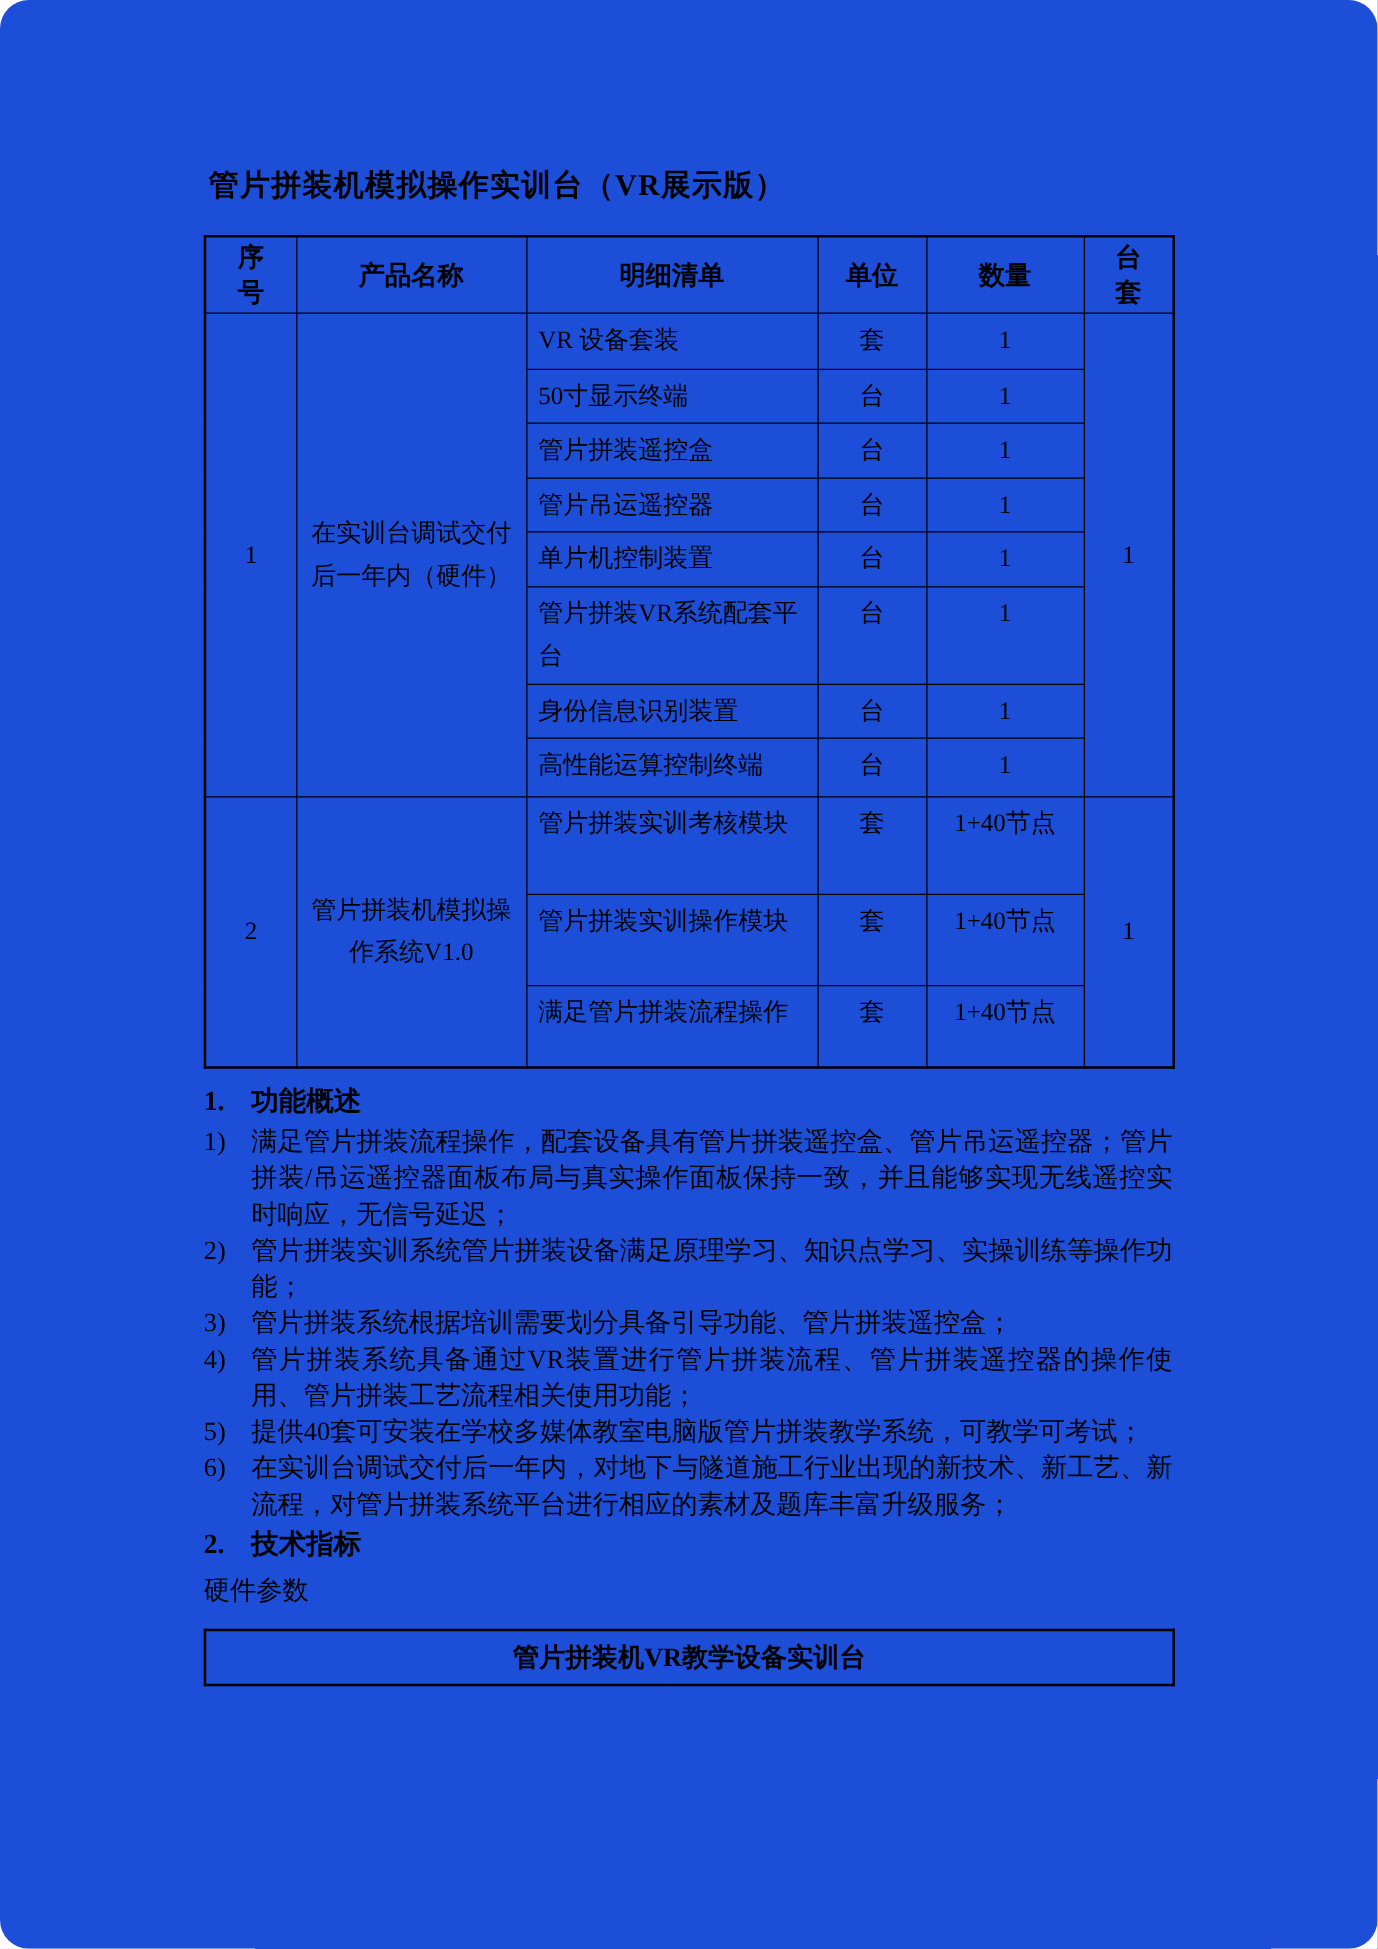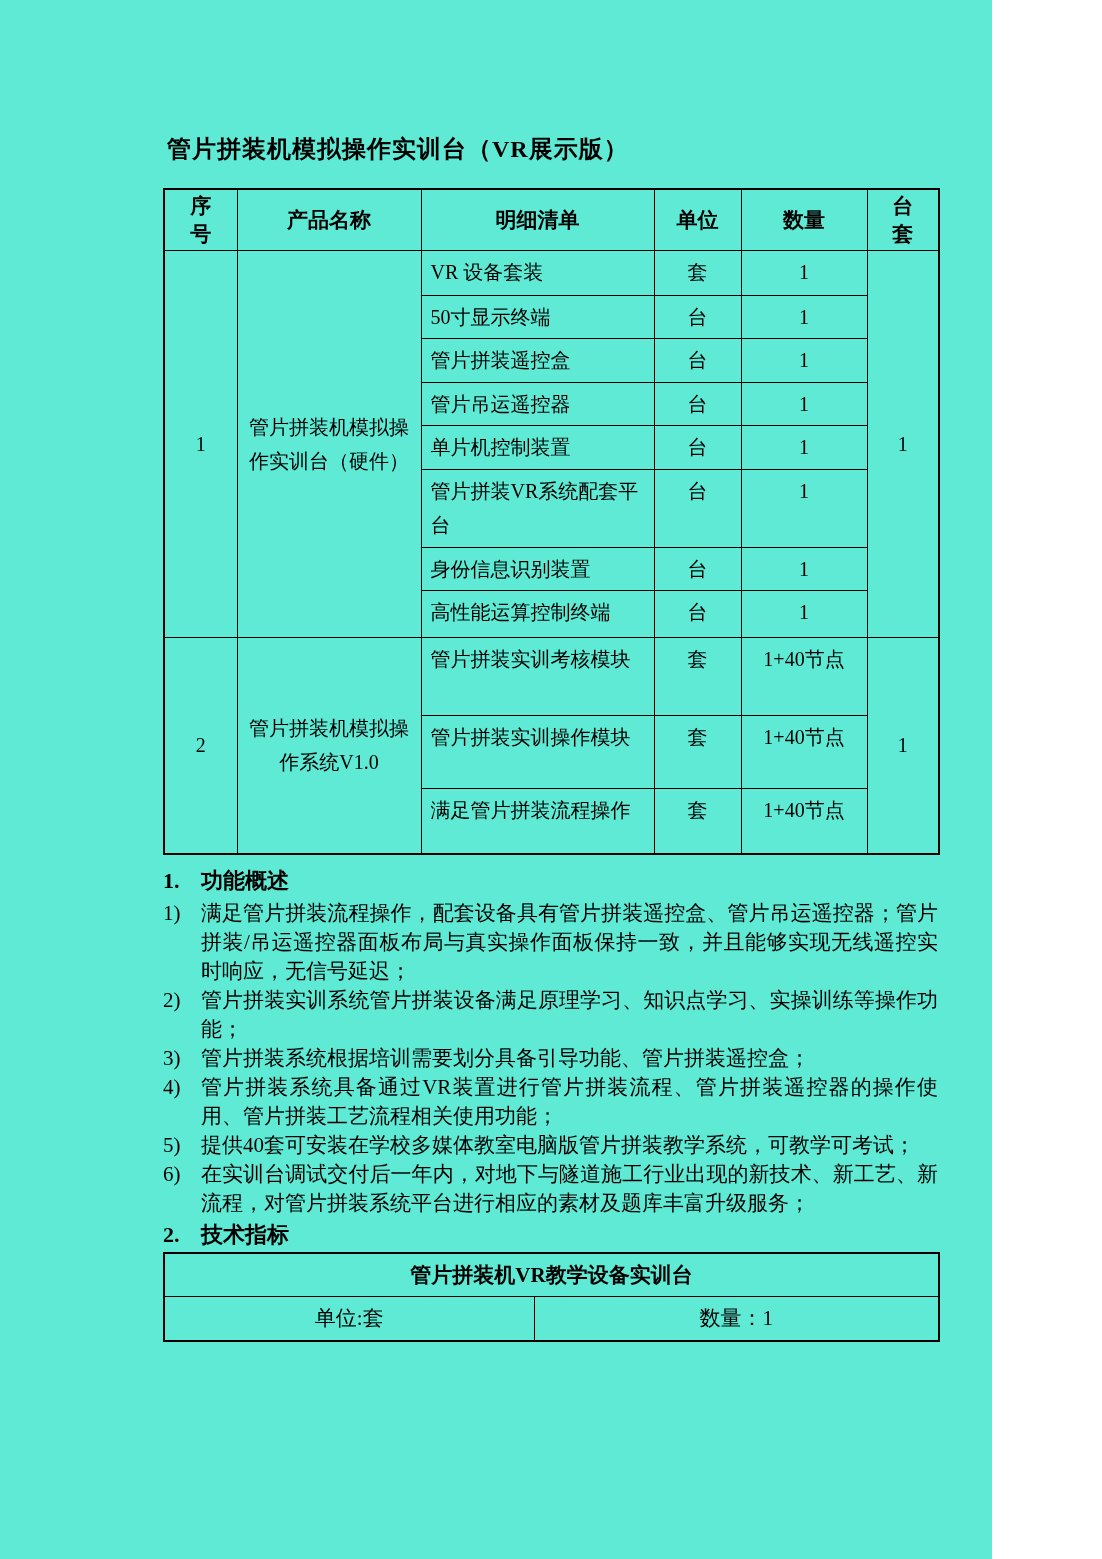--- a/index.html
+++ b/index.html
@@ -3,24 +3,25 @@
 <meta charset="utf-8">
 <style>
   * { margin: 0; padding: 0; box-sizing: border-box; }
   html, body { background: #ffffff; }
   body {
     width: 1102px; height: 1559px;
     font-family: "Liberation Serif", "DejaVu Serif", serif;
     color: #000000;
   }
   .page {
-    width: 992px; height: 1559px;
+    width: 1102px; height: 1559px;
     padding: 133px 164px 0 163px;
-    background: #5eead4;
+    background: #1d4ed8;
     overflow: hidden;
+    border-radius: 23px;
   }
   .doc-title {
     font-size: 24px;
     font-weight: bold;
     line-height: 32px;
     margin: 0 0 23px 4px;
     letter-spacing: 1px;
   }
   table { border-collapse: collapse; table-layout: fixed; width: 775px; }
   .main-table { border: 2px solid #000; }
@@ -86,21 +87,21 @@
         <th>产品名称</th>
         <th>明细清单</th>
         <th>单位</th>
         <th>数量</th>
         <th>台套</th>
       </tr>
     </thead>
     <tbody>
       <tr class="r45">
         <td class="mid" rowspan="8">1</td>
-        <td class="mid" rowspan="8">管片拼装机模拟操作实训台（硬件）</td>
+        <td class="mid" rowspan="8">在实训台调试交付后一年内（硬件）</td>
         <td class="name">VR 设备套装</td>
         <td class="unit">套</td>
         <td class="qty">1</td>
         <td class="mid" rowspan="8">1</td>
       </tr>
       <tr class="r43">
         <td class="name">50寸显示终端</td>
         <td class="unit">台</td>
         <td class="qty">1</td>
       </tr>
@@ -185,30 +186,27 @@
       <span class="fi-num">6)</span>
       <span class="fi-text">在实训台调试交付后一年内，对地下与隧道施工行业出现的新技术、新工艺、新流程，对管片拼装系统平台进行相应的素材及题库丰富升级服务；</span>
     </div>
   </div>
 
   <div class="sec-heading second">
     <span class="sec-num">2.</span>
     <span class="sec-label">技术指标</span>
   </div>
 
+  <p class="hw-label">硬件参数</p>
 
   <table class="spec-table">
     <colgroup>
       <col style="width:370px">
         <col style="width:405px">
     </colgroup>
     <tbody>
       <tr>
         <td class="spec-title-cell" colspan="2">管片拼装机VR教学设备实训台</td>
       </tr>
-      <tr class="spec-row">
-        <td>单位:套</td>
-        <td>数量：1</td>
-      </tr>
     </tbody>
   </table>
 
 </div>
 
 </body></html>

